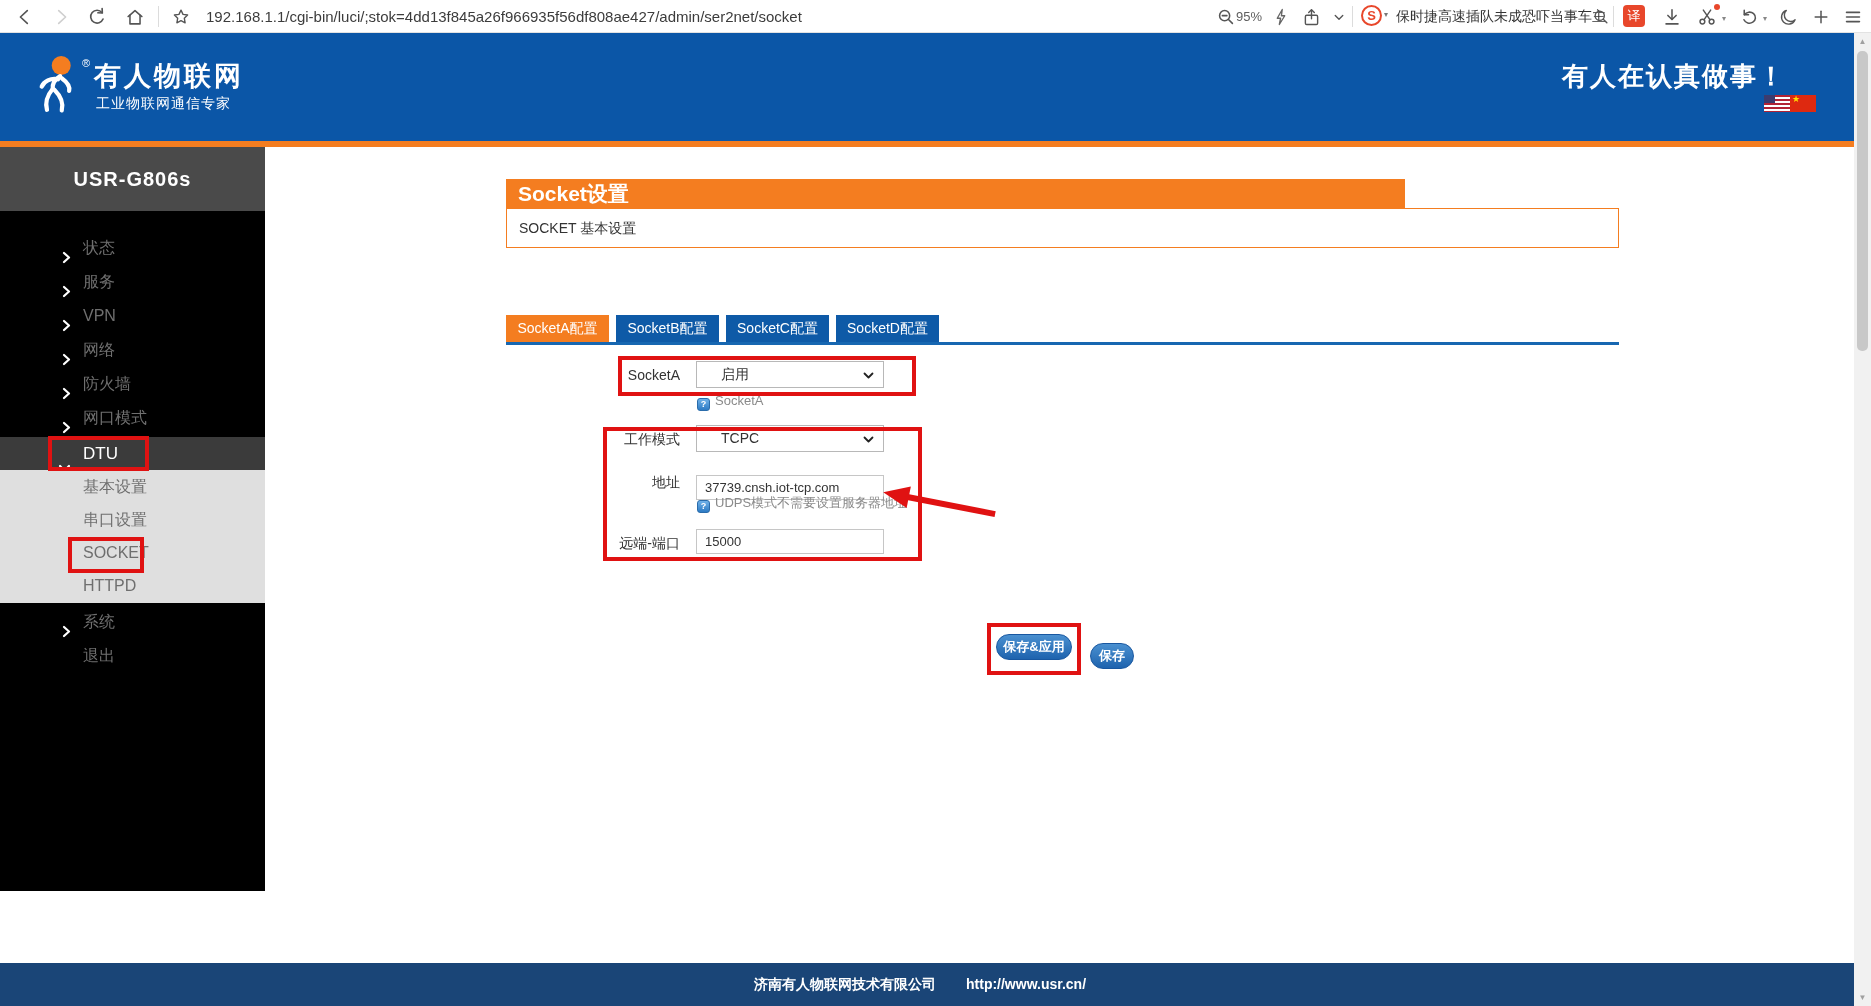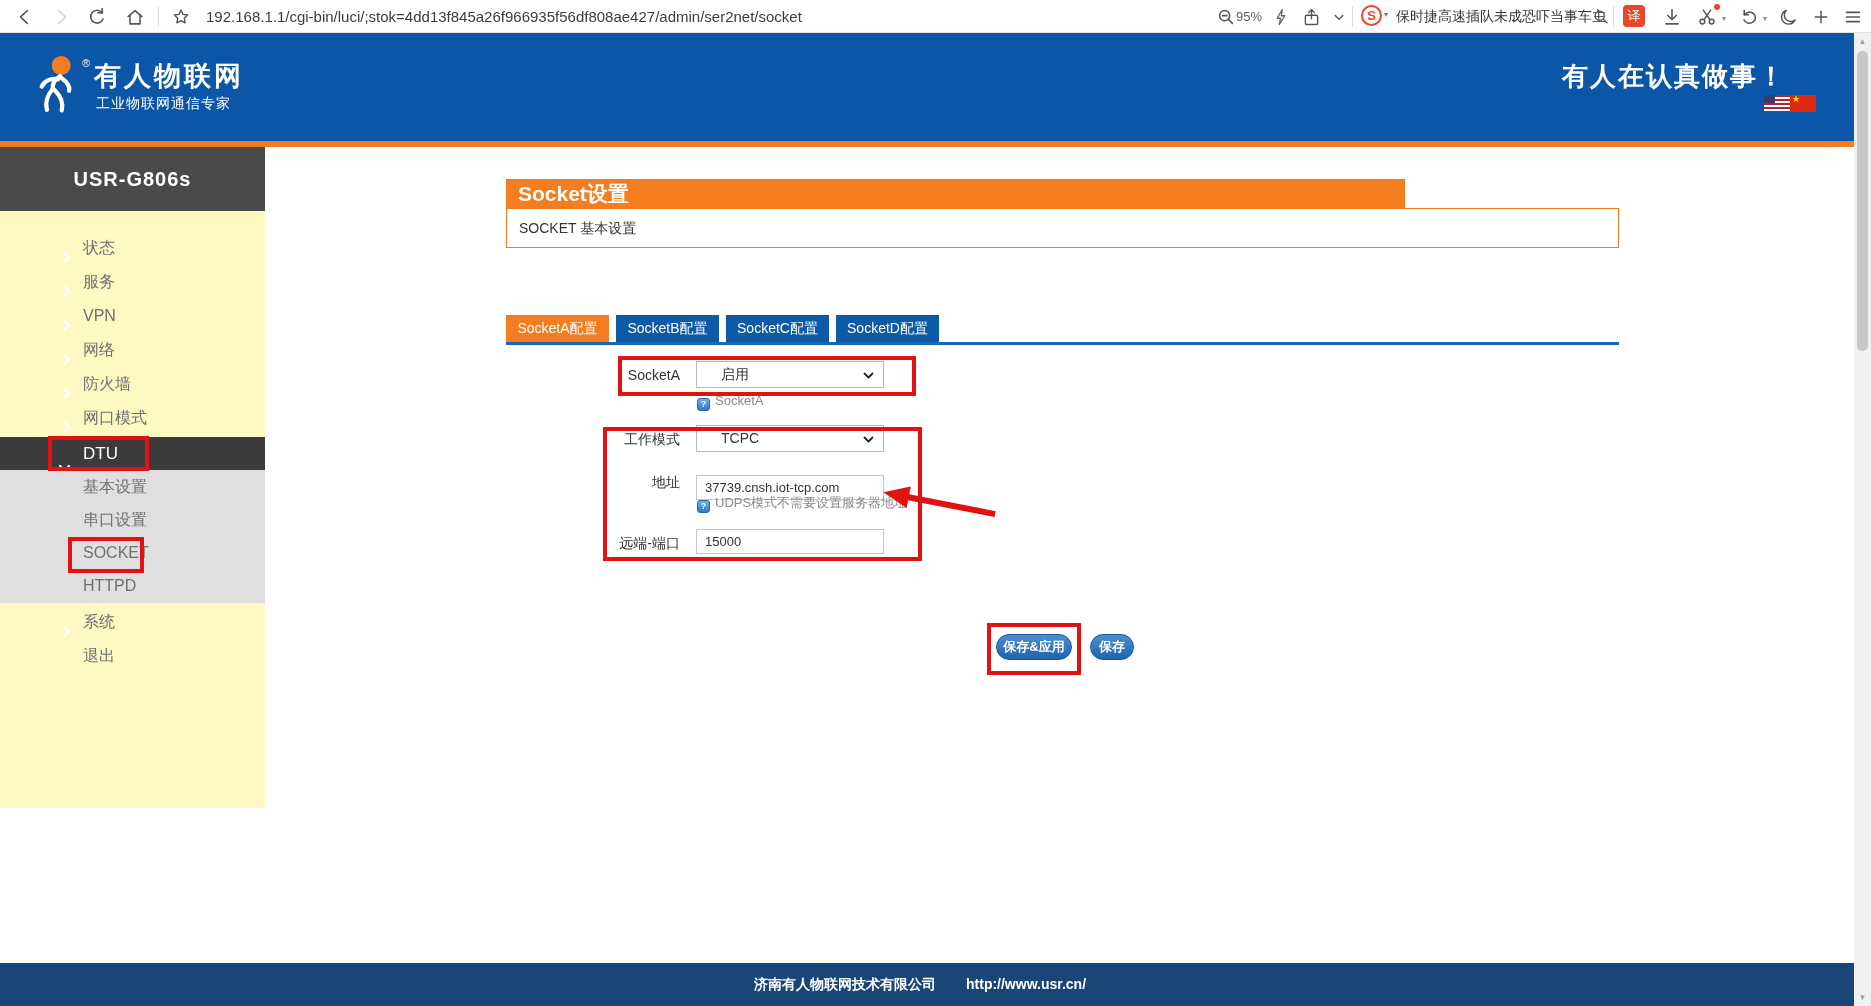--- a/index.html
+++ b/index.html
@@ -28,21 +28,21 @@
   .hdr-slogan { position:absolute; left:96px; top:62px; color:#fff; font-size:14px; letter-spacing:1px; }
   .hdr-tagline { position:absolute; right:68px; top:26px; color:#fff; font-size:26px; font-weight:bold; letter-spacing:2px; }
   .flags { position:absolute; right:38px; top:62px; display:flex; }
   .flag-us { position:relative; width:26px; height:17px; background:repeating-linear-gradient(#b22234 0 2px,#fff 2px 4px); cursor:pointer; }
   .flag-us::after { content:""; position:absolute; left:0; top:0; width:11px; height:8px; background:#3c3b6e; }
   .flag-cn { position:relative; width:26px; height:17px; background:#de2910; cursor:pointer; }
   .flag-cn .star { position:absolute; left:2px; top:-1px; color:#ffde00; font-size:9px; }
   .orange-line { position:absolute; left:0; top:141px; width:1854px; height:6px; background:#f47d20; }
 
   
-  .sidebar { position:absolute; left:0; top:147px; width:265px; height:661px; background:#fef9c3; }
+  .sidebar { position:absolute; left:0; top:147px; width:265px; height:744px; background:#000000; }
   .side-title { position:absolute; left:0; top:0; width:265px; height:64px; background:#4a4a4a; color:#fff; font-size:20px; font-weight:bold; text-align:center; line-height:64px; letter-spacing:1px; }
   .side-group { position:absolute; left:0; width:265px; }
   .side-item { position:relative; height:34px; line-height:34px; color:#6f6f6f; font-size:16px; padding-left:83px; cursor:pointer; }
   .side-item .chev { position:absolute; left:62px; top:11px; }
   .dtu-row { position:absolute; left:0; top:290px; width:265px; height:34px; background:#3b3b3b; color:#fff; font-size:17px; line-height:34px; padding-left:83px; cursor:pointer; }
   .dtu-row .chevd { position:absolute; left:58px; top:14px; }
   .submenu { position:absolute; left:0; top:323px; width:265px; height:133px; background:#dfdfdf; }
   .sub-item { height:33px; line-height:33px; color:#6f6f6f; font-size:16px; padding-left:83px; cursor:pointer; }
 
   
@@ -60,21 +60,21 @@
   .tinput { position:absolute; left:696px; width:188px; height:25px; border:1px solid #c6c6c6; background:#fff; font-size:13px; color:#333; padding-left:8px; font-family:"Liberation Sans","DejaVu Sans",sans-serif; }
   .help { position:absolute; font-size:13px; color:#8a8a8a; line-height:14px; }
   .help .hicon { display:inline-block; width:13px; height:13px; margin-right:5px; background:linear-gradient(#6fb1e8,#2d7bc4); border:1px solid #2a6cab; border-radius:3px; color:#fff; font-size:9px; font-weight:bold; text-align:center; line-height:11px; vertical-align:-2px; }
 
   .redbox { position:absolute; border:4px solid #e01212; pointer-events:none; }
   .annotation { position:absolute; left:996px; top:479px; color:#e01212; font-size:20px; white-space:nowrap; }
   .arrow-svg { position:absolute; left:878px; top:483px; pointer-events:none; }
 
   .btn { position:absolute; top:634px; height:26px; background:linear-gradient(#4a90d0,#1e63ae); border:1px solid #1857a0; border-radius:13px; color:#fff; font-size:13px; font-weight:bold; text-align:center; cursor:pointer; }
   .btn-save-apply { left:996px; width:76px; line-height:24px; }
-  .btn-save { left:1090px; width:44px; line-height:24px; }
+  .btn-save { left:1090px; width:44px; line-height:24px;margin-top:9px; }
 
   
   .footer { position:absolute; left:0; top:963px; width:1854px; height:43px; background:#1a4577; display:flex; align-items:center; }
   .footer-inner { margin-left:754px; display:flex; gap:30px; color:#fff; font-size:14px; font-weight:bold; }
   .footer-inner .flink { cursor:pointer; }
 
   
   .scrollbar { position:absolute; left:1854px; top:33px; width:17px; height:973px; background:#f1f1f1; }
   .scroll-arrow { position:absolute; left:0; width:17px; text-align:center; color:#a0a0a0; font-size:8px; cursor:pointer; }
   .scroll-thumb { position:absolute; left:3px; top:18px; width:11px; height:300px; background:#c8c8c8; border-radius:5px; cursor:grab; }

